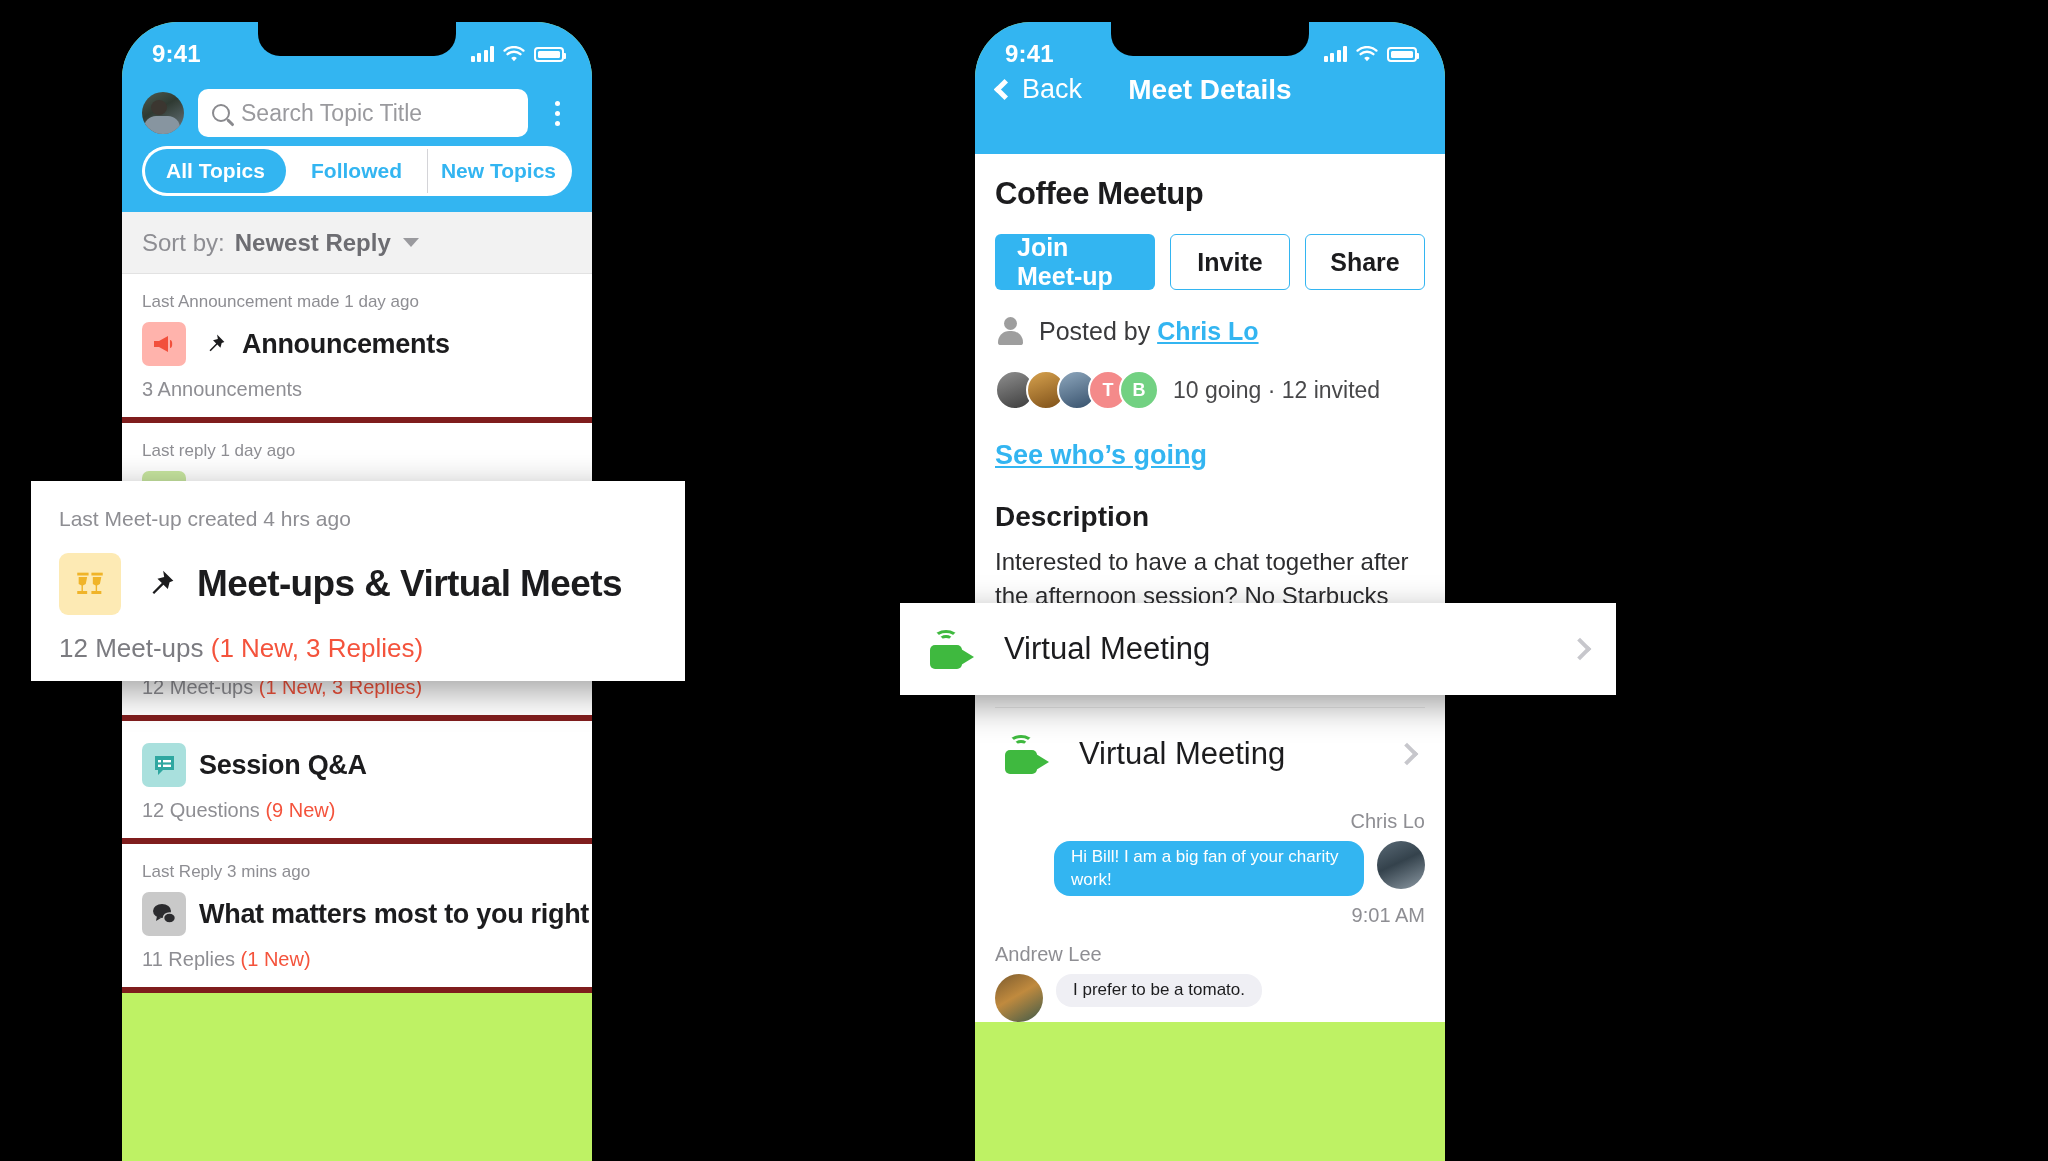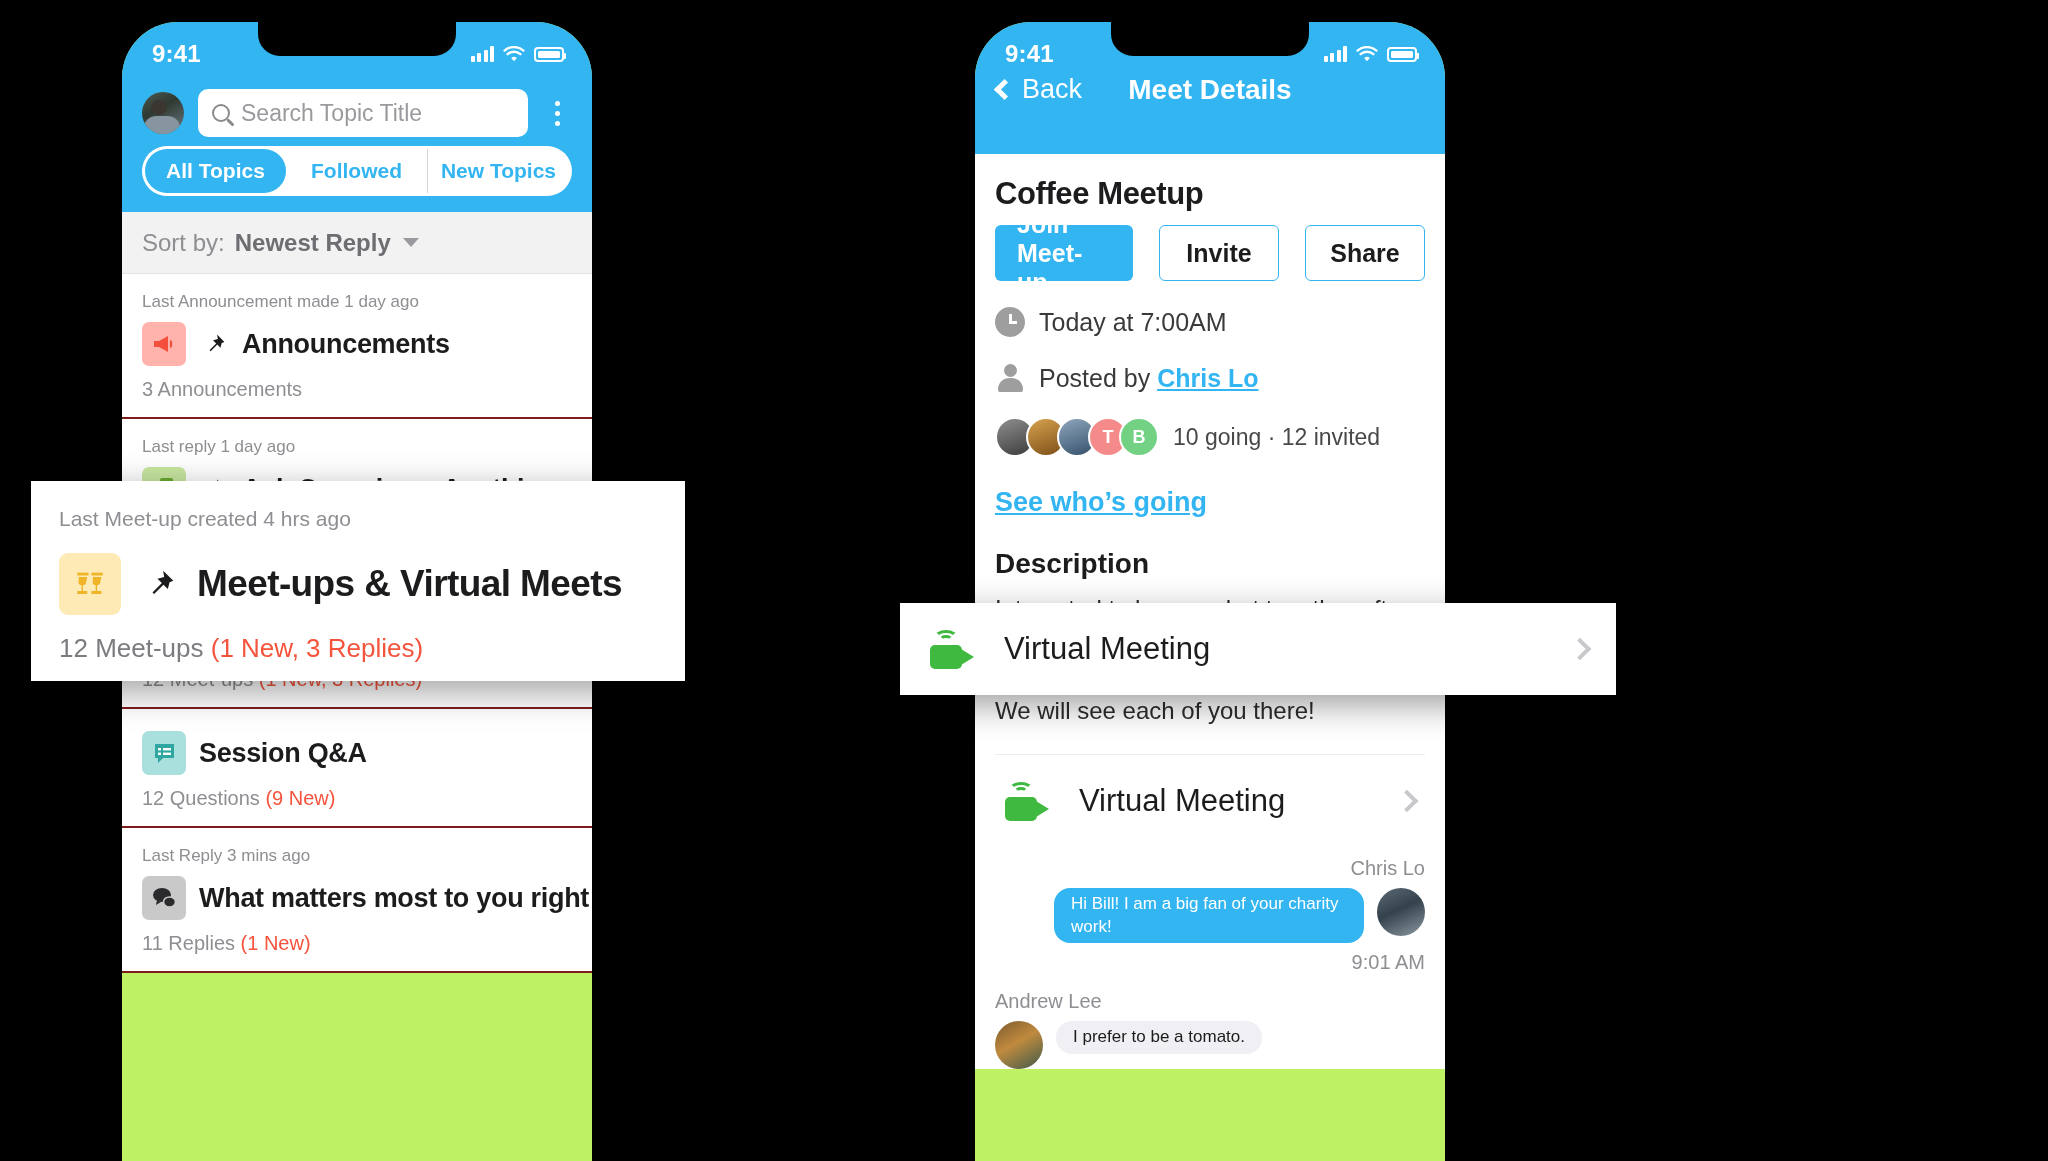--- a/index.html
+++ b/index.html
@@ -74,21 +74,21 @@
   
   .sortbar {
     height:62px; background:#f2f2f2; display:flex; align-items:center; gap:10px;
     padding:0 20px; border-bottom:1px solid #e2e2e2;
   }
   .sort-label{ color:#8e8e93; font-size:24px; }
   .sort-val{ color:#6d6d72; font-size:24px; font-weight:bold; }
   .caret{ width:0;height:0;border-left:8px solid transparent;border-right:8px solid transparent;border-top:9px solid #9a9a9e;margin-left:2px;}
 
   
-  .topic { padding:18px 20px 16px 20px; border-bottom:2px solid #7f1d1d; background:#fff; }
+  .topic { padding:18px 20px 16px 20px; border-bottom:6px solid #7f1d1d; background:#fff; }
   .topic-meta{ color:#8e8e93; font-size:17px; margin-bottom:10px; }
   .topic-main{ display:flex; align-items:center; gap:13px; }
   .tile{ width:44px; height:44px; border-radius:7px; flex:none; display:flex; align-items:center; justify-content:center;}
   .pin{ width:30px; flex:none; display:flex; align-items:center; justify-content:center; }
   .topic-title{ font-size:27px; font-weight:bold; color:#1c1c1e; letter-spacing:-.3px; white-space:nowrap; }
   .topic-sub{ color:#8e8e93; font-size:20px; margin-top:12px; }
   .hot{ color:#f4533c; }
 
   
   .callout{
@@ -117,21 +117,21 @@
   .back{ display:flex; align-items:center; gap:10px; color:#fff; font-size:27px; z-index:2;}
   .chev-l{ width:15px;height:15px;border-left:5px solid #fff;border-bottom:5px solid #fff;transform:rotate(45deg); margin-bottom:1px;}
   .rnav-title{
     position:absolute; left:0; right:0; text-align:center;
     color:#fff; font-size:28px; font-weight:bold;
   }
 
   
   .rbody{ padding:22px 20px 0 20px; background:#fff; }
   .meet-title{ font-size:31px; font-weight:bold; color:#1c1c1e; letter-spacing:-.4px;}
-  .btnrow{ display:flex; gap:26px; margin-top:13px; }
+  .btnrow{ display:flex; gap:15px; margin-top:22px; }
   .btn{
     height:56px; border-radius:6px; display:flex; align-items:center; justify-content:center;
     font-size:25px; font-weight:bold; padding:0 22px;
   }
   .btn-primary{ background:#33b5f1; color:#fff; flex:1; }
   .btn-outline{ background:#fff; color:#1c1c1e; border:1.6px solid #33b5f1; min-width:120px; }
 
   .inforow{ display:flex; align-items:center; gap:14px; margin-top:26px; }
   .inforow .txt{ font-size:25px; color:#3a3a3c; }
   .clock{ width:30px;height:30px;border-radius:50%;background:#9e9e9e;position:relative;flex:none;}
@@ -361,24 +361,20 @@
 
   <div class="rbody">
     <div class="meet-title">Coffee Meetup</div>
 
     <div class="btnrow">
       <div class="btn btn-primary">Join Meet-up</div>
       <div class="btn btn-outline">Invite</div>
       <div class="btn btn-outline">Share</div>
     </div>
 
-    <div class="inforow">
-      <span class="clock"></span>
-      <span class="txt">Today at 7:00AM</span>
-    </div>
 
     <div class="inforow">
       <span class="person"></span>
       <span class="txt"><span>Posted by </span><a class="link-u" href="#">Chris Lo</a></span>
     </div>
 
     <div class="goingrow">
       <div class="stack">
         <span class="av" style="background:linear-gradient(160deg,#8f8f8f,#3c3c3c)"></span>
         <span class="av" style="background:linear-gradient(160deg,#d7a24e,#7d4f18)"></span>

